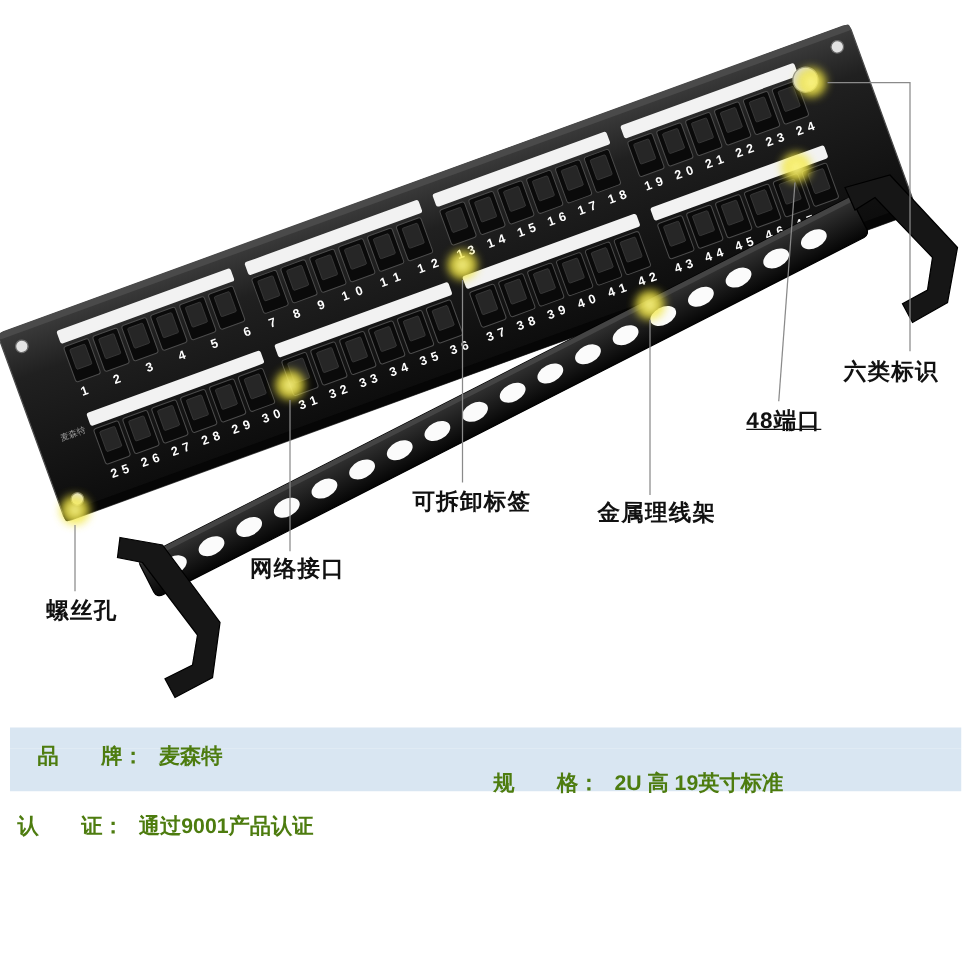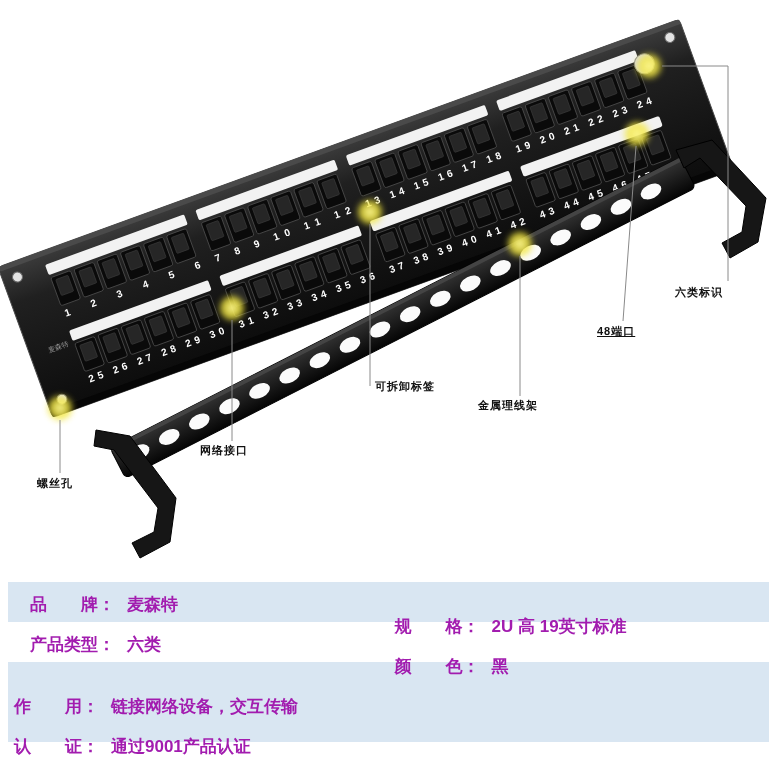--- a/index.html
+++ b/index.html
@@ -4,30 +4,30 @@
 <style>
   html,body{margin:0;padding:0;}
   body{
     width:777px;height:763px;background:#ffffff;
     font-family:"Liberation Sans","DejaVu Sans",sans-serif;
     overflow:hidden;
   }
   .product-area{position:relative;width:777px;height:578px;background:#ffffff;}
   .product-area svg{position:absolute;left:0;top:0;}
   .callout{
-    position:absolute;font-size:11px;font-weight:600;color:#111;
+    position:absolute;font-size:18px;font-weight:600;color:#111;
     letter-spacing:1px;white-space:nowrap;
   }
   .port-num{font-size:10px;font-weight:700;fill:#ffffff;}
   .logo-text{font-size:7px;fill:#9a9a9a;}
   .callout-line{fill:none;stroke:#8a8a8a;stroke-width:1;}
   .spec-table{margin:4px 8px 0 8px;}
   .spec-row{
-    display:grid;grid-template-columns:1fr 1fr;height:40px;
-    align-items:center;font-size:17px;font-weight:600;color:#a21caf;
+    display:grid;grid-template-columns:1fr 1fr;height:17px;
+    align-items:center;font-size:17px;font-weight:600;color:#4d7c0f;
     background:#ffffff;
   }
   .spec-row.alt{background:var(--row-blue,#d9e6f2);}
   .cell{display:flex;white-space:nowrap;overflow:hidden;}
   .cell.left{padding-left:22px;}
   .cell.right{padding-left:6px;margin-top:44px;}
   .lbl{display:inline-block;min-width:97px;flex:0 0 auto;}
 </style>
 </head>
 <body>
@@ -231,52 +231,38 @@
     <polyline class="callout-line" points="662,66 728,66 728,281"></polyline>
     <polyline class="callout-line" points="636,146 623,321"></polyline>
     <polyline class="callout-line" points="370,224 370,386"></polyline>
     <polyline class="callout-line" points="520,256 520,396"></polyline>
     <polyline class="callout-line" points="232,320 232,441"></polyline>
     <polyline class="callout-line" points="60,420 60,473"></polyline>
   </svg>
 
   <div class="callout" style="left:675px;top:285px;">六类标识</div>
   <div class="callout" style="left:597px;top:324px;text-decoration:underline;">48端口</div>
-  <div class="callout" style="left:330px;top:379px;margin-left:45px;">可拆卸标签</div>
+  <div class="callout" style="left:330px;top:389px;">可拆卸标签</div>
   <div class="callout" style="left:478px;top:398px;">金属理线架</div>
   <div class="callout" style="left:200px;top:443px;">网络接口</div>
   <div class="callout" style="left:37px;top:476px;">螺丝孔</div>
 </div>
 
 <div class="spec-table">
   <div class="spec-row alt">
     <div class="cell left">
         <span class="lbl">品　　牌：</span>
         <span class="val">麦森特</span>
       </div>
     <div class="cell right">
         <span class="lbl">规　　格：</span>
         <span class="val">2U 高  19英寸标准</span>
       </div>
   </div>
-  <div class="spec-row">
-    <div class="cell left">
-        <span class="lbl">产品类型：</span>
-        <span class="val">六类</span>
-      </div>
-    <div class="cell right">
-        <span class="lbl">颜　　色：</span>
-        <span class="val">黑</span>
-      </div>
-  </div>
   <div class="spec-row alt">
-    <div class="cell right">
-        <span class="lbl">作　　用：</span>
-        <span class="val">链接网络设备，交互传输</span>
-      </div>
   </div>
   <div class="spec-row alt">
     <div class="cell right">
         <span class="lbl">认　　证：</span>
         <span class="val">通过9001产品认证</span>
       </div>
   </div>
 </div>
 
 </body></html>

